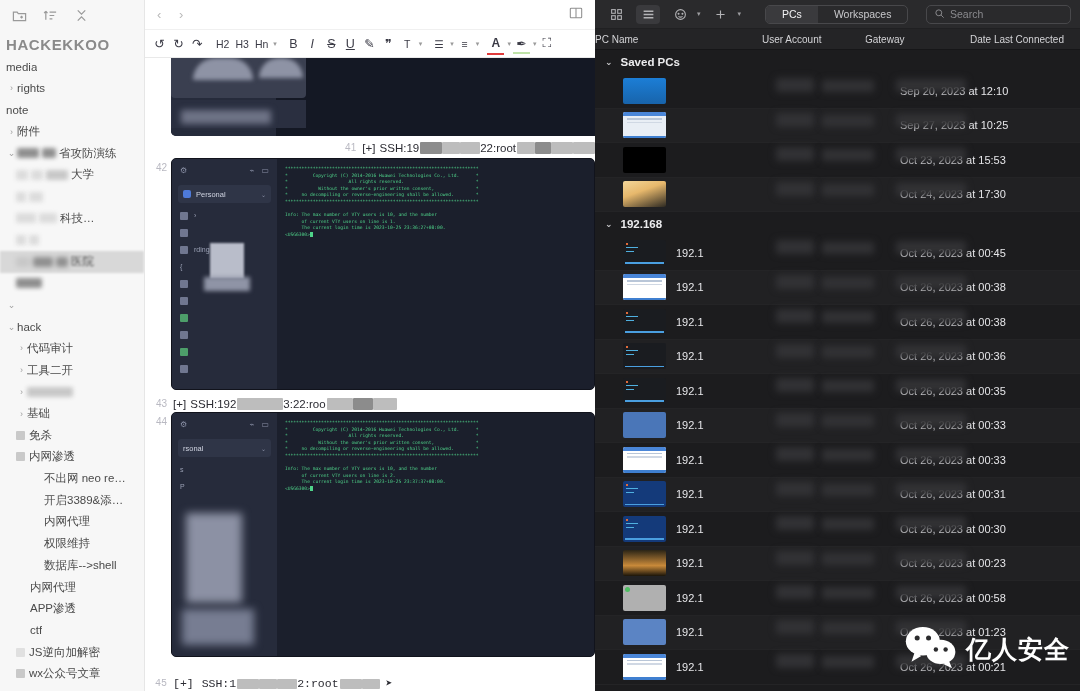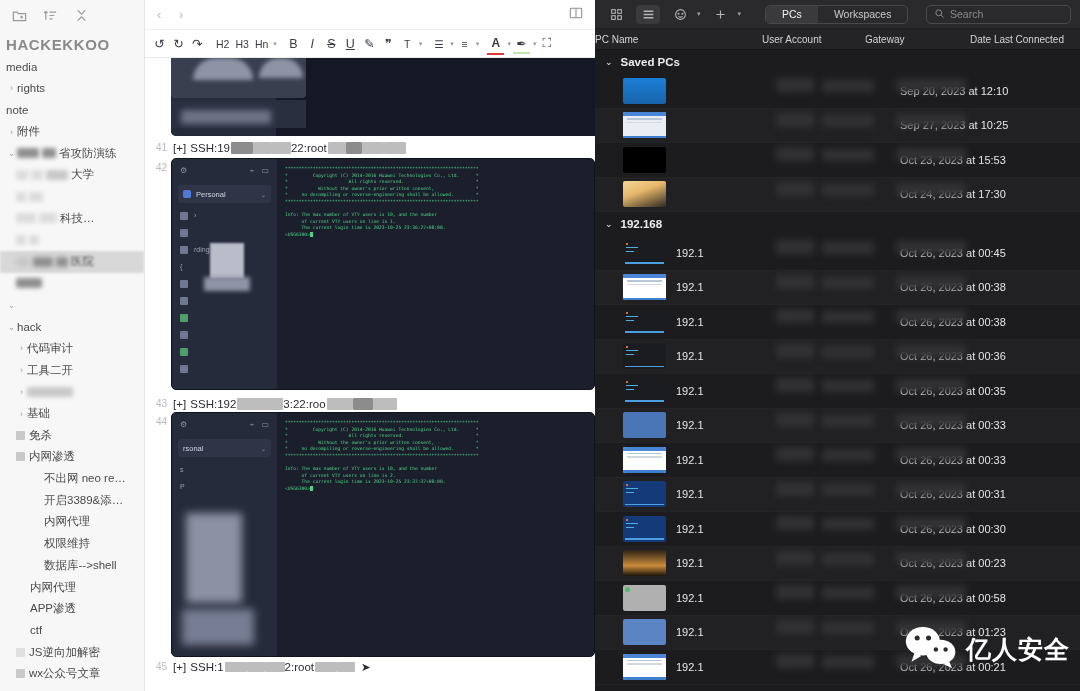--- a/index.html
+++ b/index.html
@@ -462,21 +462,21 @@
           <div style="flex:1;background:#141824;"></div>
         </div>
         <div style="position:absolute;top:0;left:0;width:135px;height:40px;background:#3a3f50;border-radius:0 0 4px 4px;"></div>
         <div style="position:absolute;top:0;left:22px;width:60px;height:22px;background:#8e93a5;border-radius:30px 30px 0 0;filter:blur(2px);"></div>
         <div style="position:absolute;top:0;left:88px;width:44px;height:20px;background:#8e93a5;border-radius:26px 26px 0 0;filter:blur(2px);"></div>
         <div style="position:absolute;top:42px;left:0;width:135px;height:28px;background:#2a2f40;"></div>
         <div style="position:absolute;top:52px;left:10px;width:90px;height:14px;background:#6e7386;filter:blur(3px);"></div>
         <div style="position:absolute;top:0;left:135px;right:0;height:78px;background:#141824;"></div>
       </div>
 
-      <div class="doc-line" style="margin-top:4px;">
+      <div class="doc-line" style="margin-top:4px;justify-content:flex-end;">
         <span class="gutter">41</span>
         <span class="ssh-line">
           <span class="tok">[+]</span>&nbsp;
           <span class="tok">SSH:19</span>
           <span class="blk-redact md" style="width:22px;height:12px"></span>
           <span class="blk-redact lt" style="width:18px;height:12px"></span>
           <span class="blk-redact lt" style="width:20px;height:12px"></span>
           <span class="tok">22:root</span>
           <span class="blk-redact lt" style="width:18px;height:12px"></span>
           <span class="blk-redact md" style="width:16px;height:12px"></span>
@@ -594,21 +594,21 @@
 <span>*           Without the owner's prior written consent,               *</span>
 <span>*     no decompiling or reverse-engineering shall be allowed.        *</span>
 <span>**********************************************************************</span>
 
 <span>Info: The max number of VTY users is 10, and the number</span>
 <span>      of current VTY users on line is 2.</span>
 <span>      The current login time is 2023-10-25 23:37:37+08:00.</span>
 <span>&lt;USG6300&gt;</span><span class="cursor-block"></span></div>
       </div>
 
-      <div class="doc-line" style="margin-top:2px;">
+      <div class="doc-line" style="margin-top:19px;font-family:Liberation Mono, monospace;">
         <span class="gutter">45</span>
         <span class="ssh-line">
           <span class="tok">[+]</span>&nbsp;
           <span class="tok">SSH:1</span>
           <span class="blk-redact lt" style="width:22px;height:10px"></span>
           <span class="blk-redact lt" style="width:18px;height:10px"></span>
           <span class="blk-redact lt" style="width:20px;height:10px"></span>
           <span class="tok">2:root</span>
           <span class="blk-redact lt" style="width:22px;height:10px"></span>
           <span class="blk-redact lt" style="width:18px;height:10px"></span>

